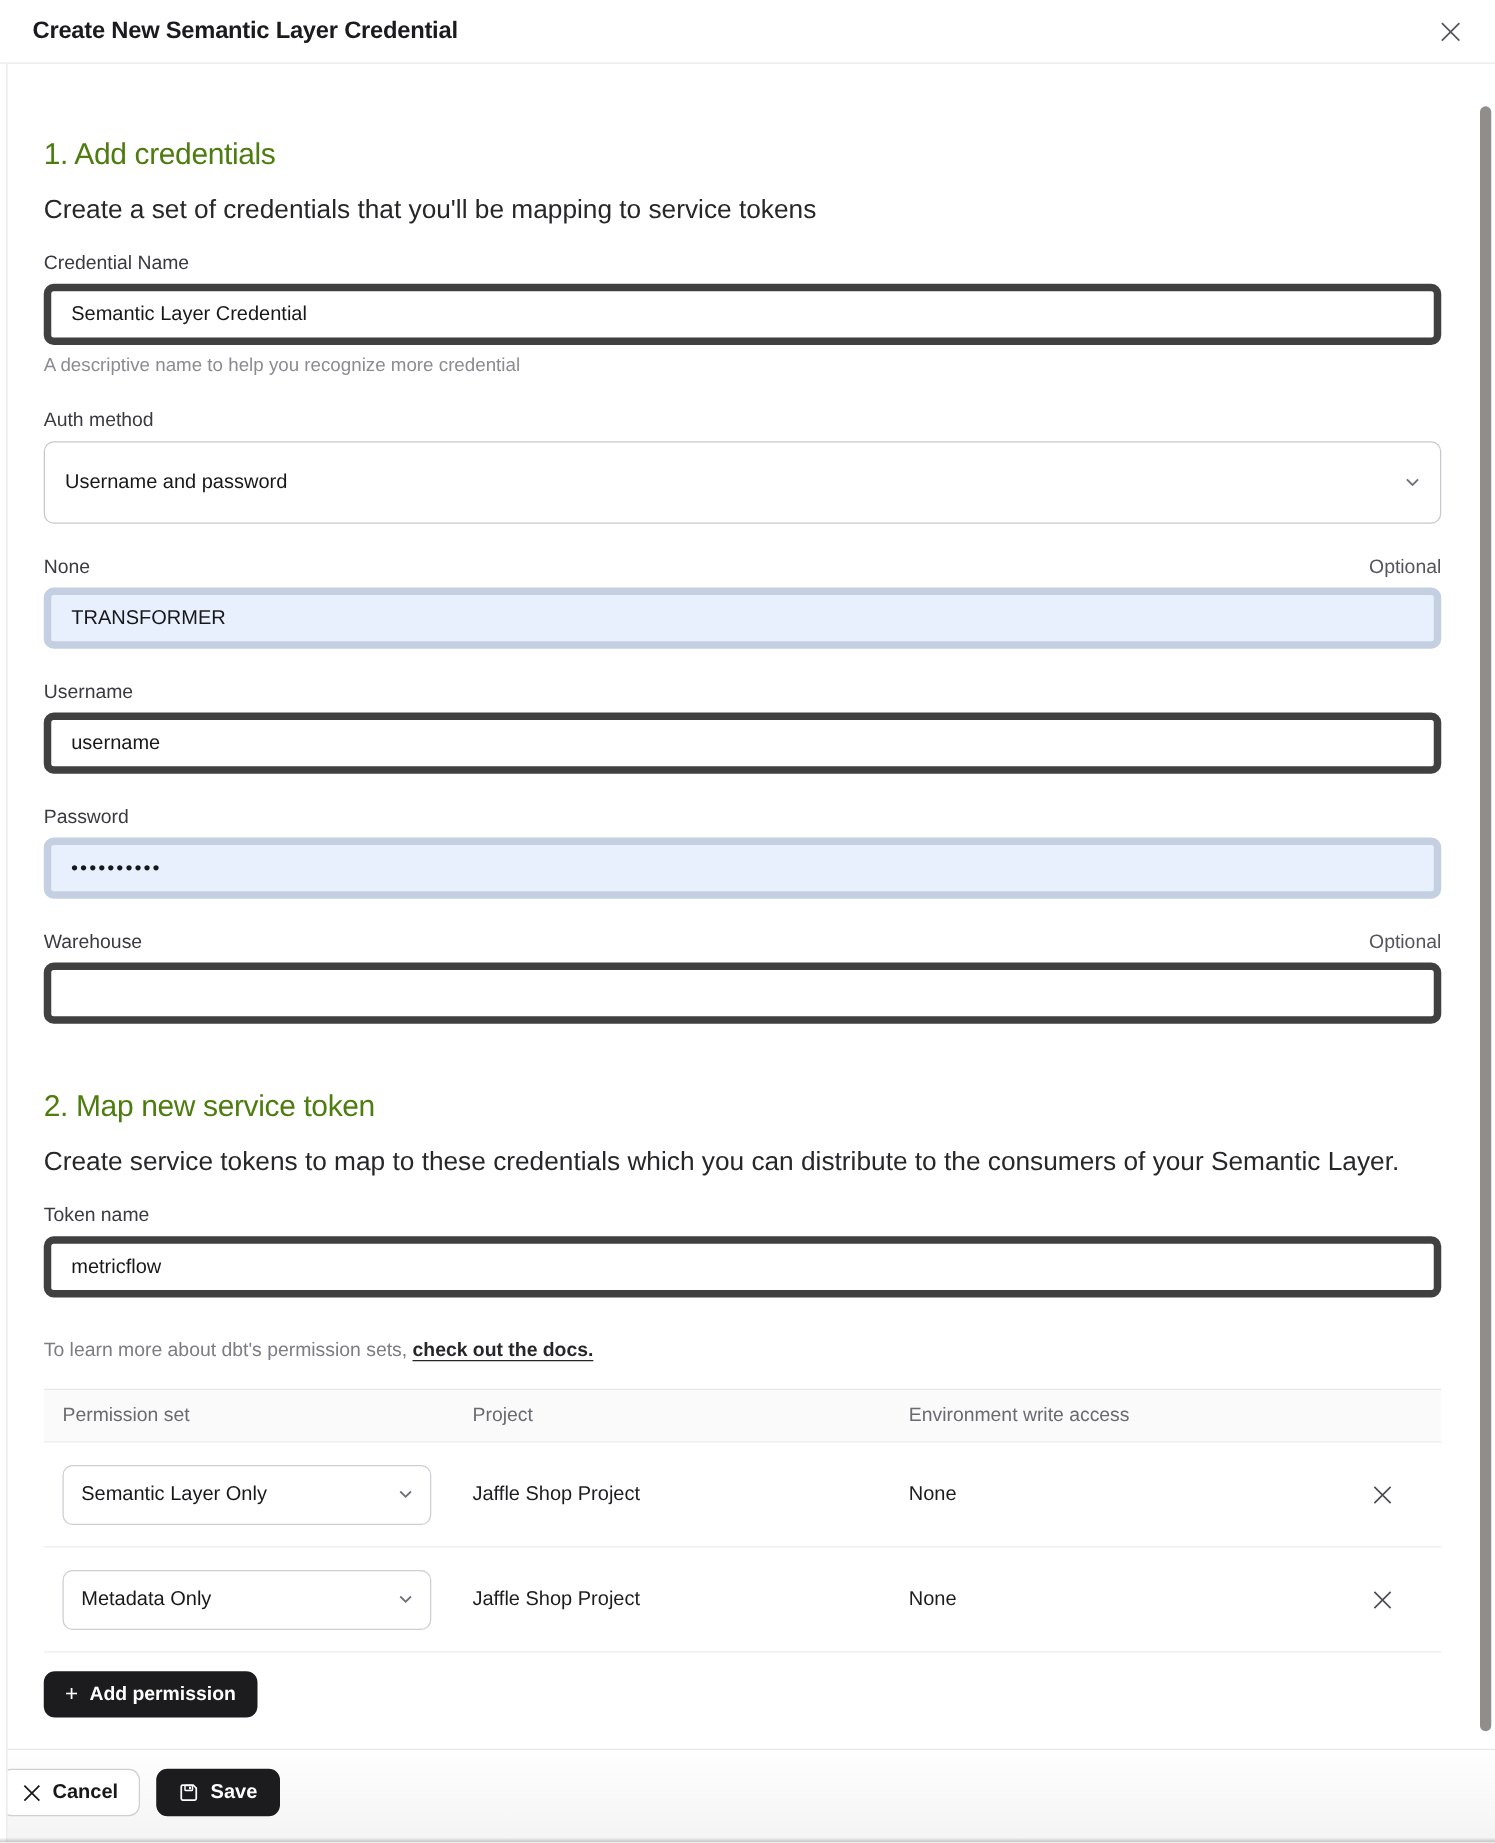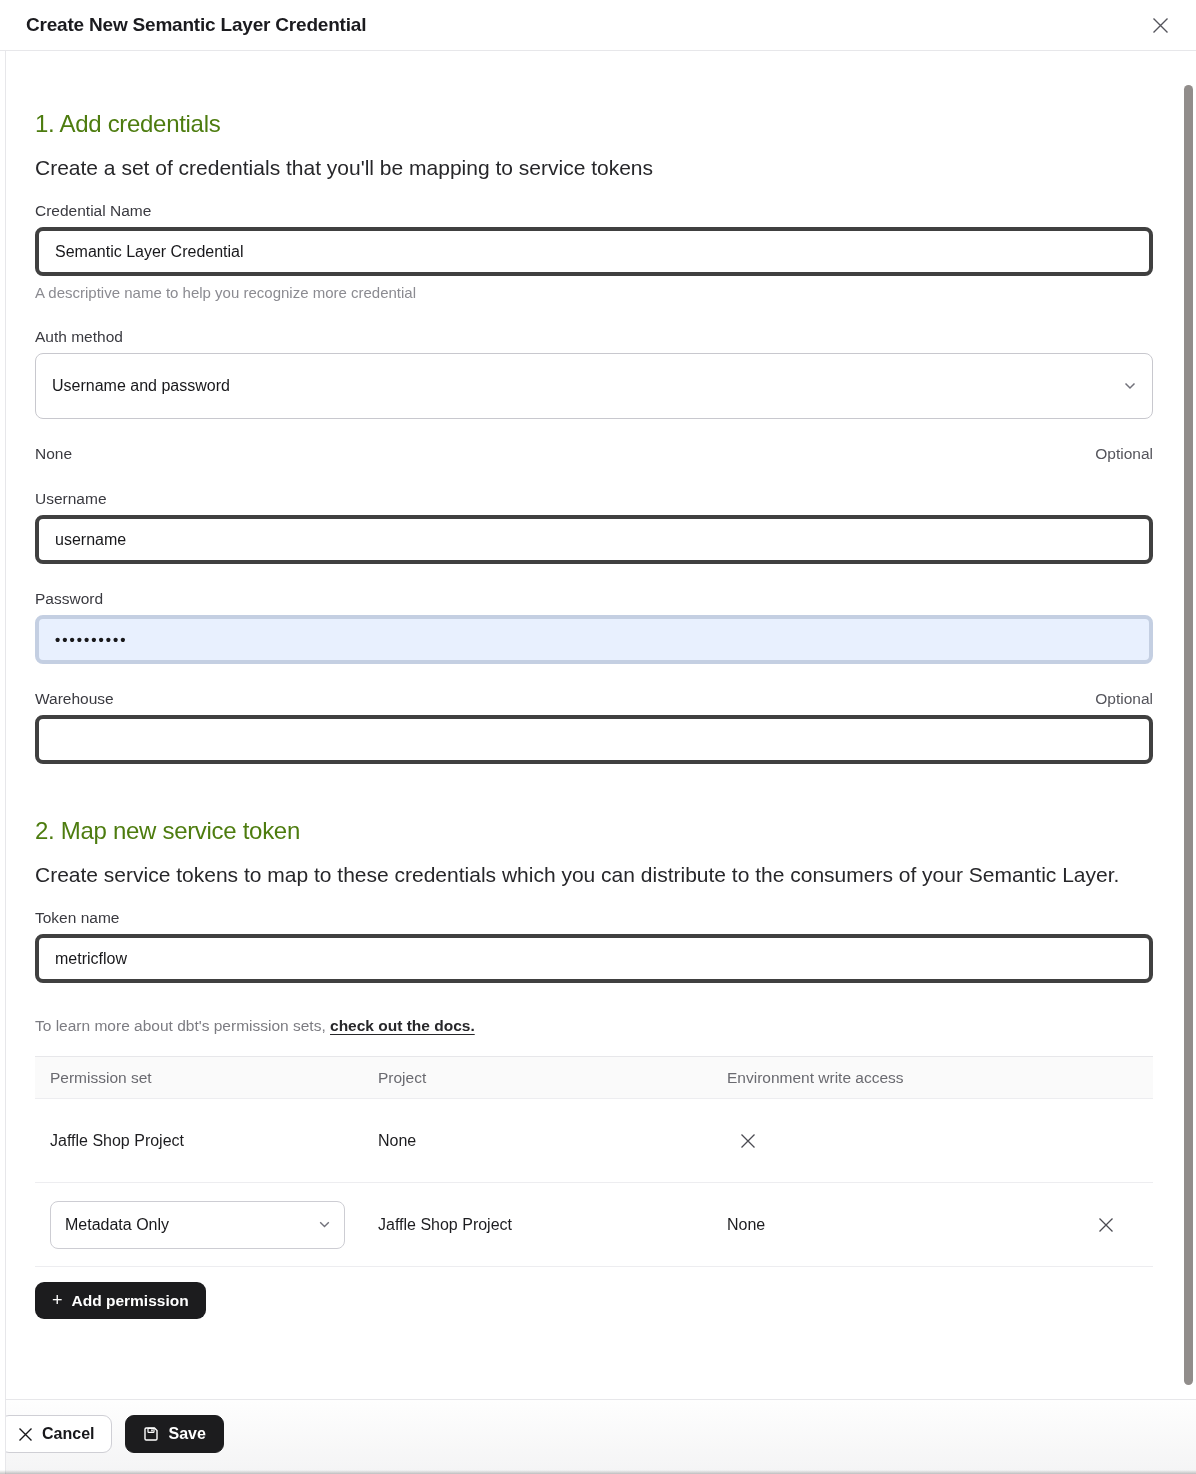--- a/index.html
+++ b/index.html
@@ -32,21 +32,21 @@
   .section-heading.second { margin-top:50px; }
   .section-desc { margin-top:17px; font-size:21px; color:#27272a; line-height:22px; }
 
   .field { margin-top:24px; }
   .field.first { margin-top:21px; }
   .label-row { display:flex; justify-content:space-between; align-items:baseline; }
   .field-label { font-size:15.5px; font-weight:500; color:#3a3a40; line-height:21px; }
   .optional-tag { font-size:15.5px; font-weight:400; color:#55555c; line-height:21px; }
   .text-input {
     display:block; width:100%; height:49px; margin-top:6px;
-    border:4px solid #404040; border-radius:8px; background:#fff;
+    border:6px solid #404040; border-radius:8px; background:#fff;
     padding:0 16px; font-family:"Liberation Sans", sans-serif;
     font-size:16px; color:#18181b; outline:none;
   }
   .text-input.autofill { background:#e8f0fe; border-color:#c4cfe2; }
   .text-input.password { letter-spacing:2px; font-size:15px; font-weight:700; }
   .helper-text { margin-top:7px; font-size:15px; color:#8b8b91; line-height:19px; }
 
   .select-box {
     height:66px; margin-top:6px; border:1px solid #c8c8ce; border-radius:8px;
     display:flex; align-items:center; justify-content:space-between;
@@ -148,20 +148,21 @@
             </svg>
         </span>
       </div>
     </div>
 
     <div class="field">
       <div class="label-row">
         <label class="field-label">None</label>
         <span class="optional-tag">Optional</span>
       </div>
+      <input class="text-input autofill" type="text" value="TRANSFORMER" style="">
     </div>
 
     <div class="field">
       <div class="label-row">
         <label class="field-label">Username</label>
       </div>
       <input class="text-input" type="text" value="username" style="">
     </div>
 
     <div class="field">
@@ -194,20 +195,30 @@
     
     <div class="perm-table">
       <div class="perm-thead">
         <div>Permission set</div>
         <div>Project</div>
         <div>Environment write access</div>
         <div></div>
       </div>
 
       <div class="perm-row">
+        <div>
+          <div class="perm-select">
+            <span>Semantic Layer Only</span>
+            <span>
+              <svg width="11" height="7" viewBox="0 0 11 7">
+                  <path d="M1.2 1.2 L5.5 5.4 L9.8 1.2" stroke="#71717a" stroke-width="1.4" fill="none"></path>
+                </svg>
+            </span>
+          </div>
+        </div>
         <div>Jaffle Shop Project</div>
         <div>None</div>
         <div>
           <button class="remove-btn">
             <span>
               <svg width="16" height="16" viewBox="0 0 16 16">
                   <path d="M1.5 1.5 L14.5 14.5 M14.5 1.5 L1.5 14.5" stroke="#4b4b52" stroke-width="1.3" fill="none"></path>
                 </svg>
             </span>
           </button>

